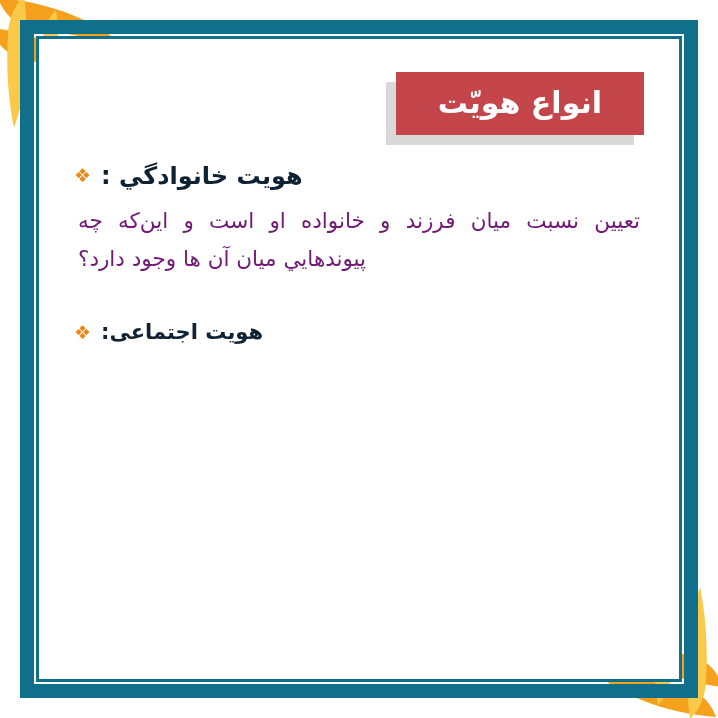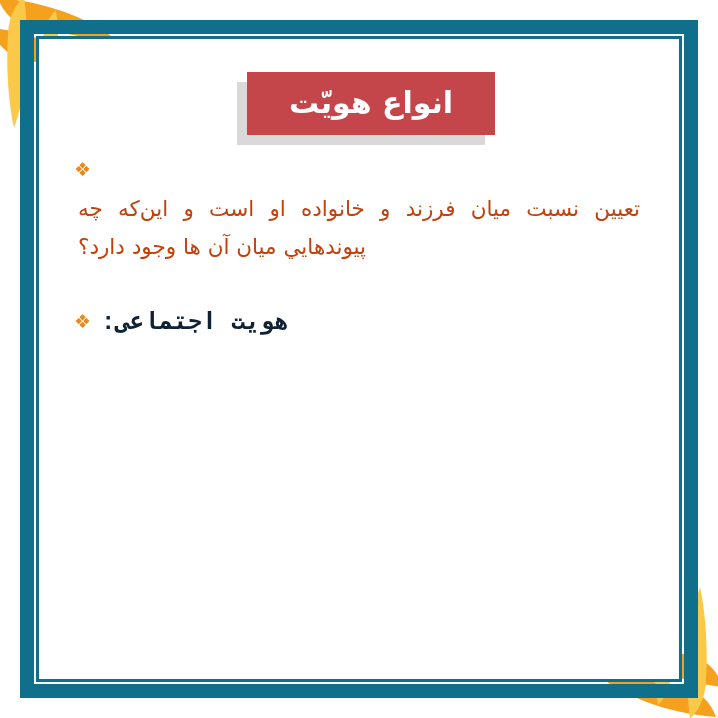--- a/index.html
+++ b/index.html
@@ -41,21 +41,21 @@
     position: absolute;
     top: 52px; left: 52px; right: 52px; bottom: 52px;
     padding: 14px 22px 10px 22px;
     display: flex;
     flex-direction: column;
     align-items: stretch;
   }
 
   .title-wrap {
     display: flex;
-    justify-content: center;
+    justify-content: flex-start;
     margin-top: 6px;
     margin-bottom: 26px;
     margin-left: 24px;
   }
   .title-shadow {
     position: relative;
     display: inline-block;
   }
   .title-shadow::after {
     content: "";
@@ -96,31 +96,31 @@
     transform: translateY(-1px);
   }
   .heading-text {
     color: #0f2233;
     font-size: 24px;
     font-weight: bold;
     line-height: 1.3;
   }
 
   .body-text {
-    color: #c2410c;
+    color: #701a75;
     font-size: 21.5px;
     line-height: 1.75;
     text-align: justify;
     text-align-last: left;
     direction: rtl;
     padding: 0 4px 0 4px;
   }
 
   .section.social { margin-top: 34px; }
-  .section.social .heading-text { font-size: 24px; font-family: Liberation Mono, monospace; }
+  .section.social .heading-text { font-size: 21px; }
 </style>
 </head>
 <body>
 
 <div class="poster">
 
   <div class="leaves top-left">
     <svg width="190" height="175" viewBox="0 0 190 175" aria-hidden="true">
       <g fill="#f5a11d">
         <path d="M8 4 C60 8 104 26 134 52 C108 46 74 38 46 36 C30 34 14 22 8 4 Z"></path>
@@ -159,20 +159,21 @@
 
     <div class="title-wrap">
       <div class="title-shadow">
         <div class="title-box">انواع هویّت</div>
       </div>
     </div>
 
     <div class="section family">
       <div class="heading-row">
         <span class="bullet-icon">❖</span>
+        <span class="heading-text">هويت خانوادگي :</span>
       </div>
       <div class="body-text">تعيين نسبت ميان فرزند و خانواده او است و اين‌که چه پيوندهايي ميان آن ها وجود دارد؟</div>
     </div>
 
     <div class="section social">
       <div class="heading-row">
         <span class="bullet-icon">❖</span>
         <span class="heading-text">هویت اجتماعی:</span>
       </div>
     </div>

